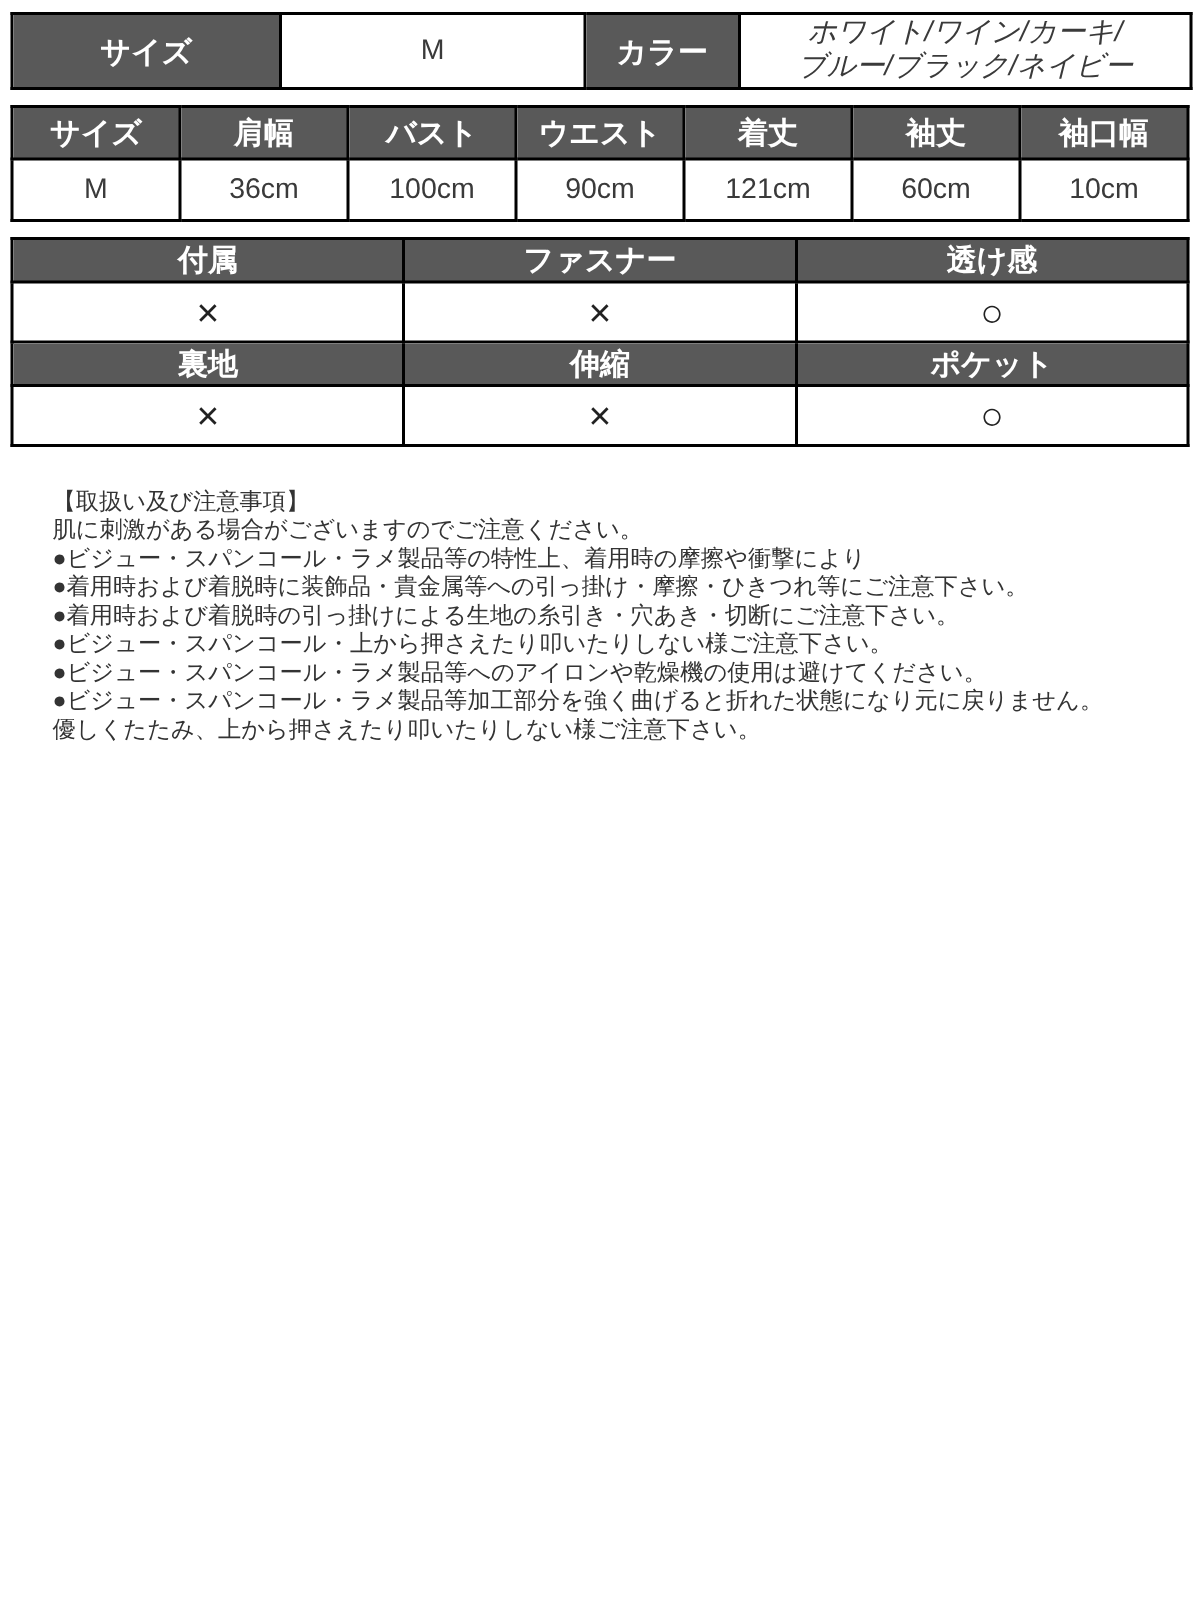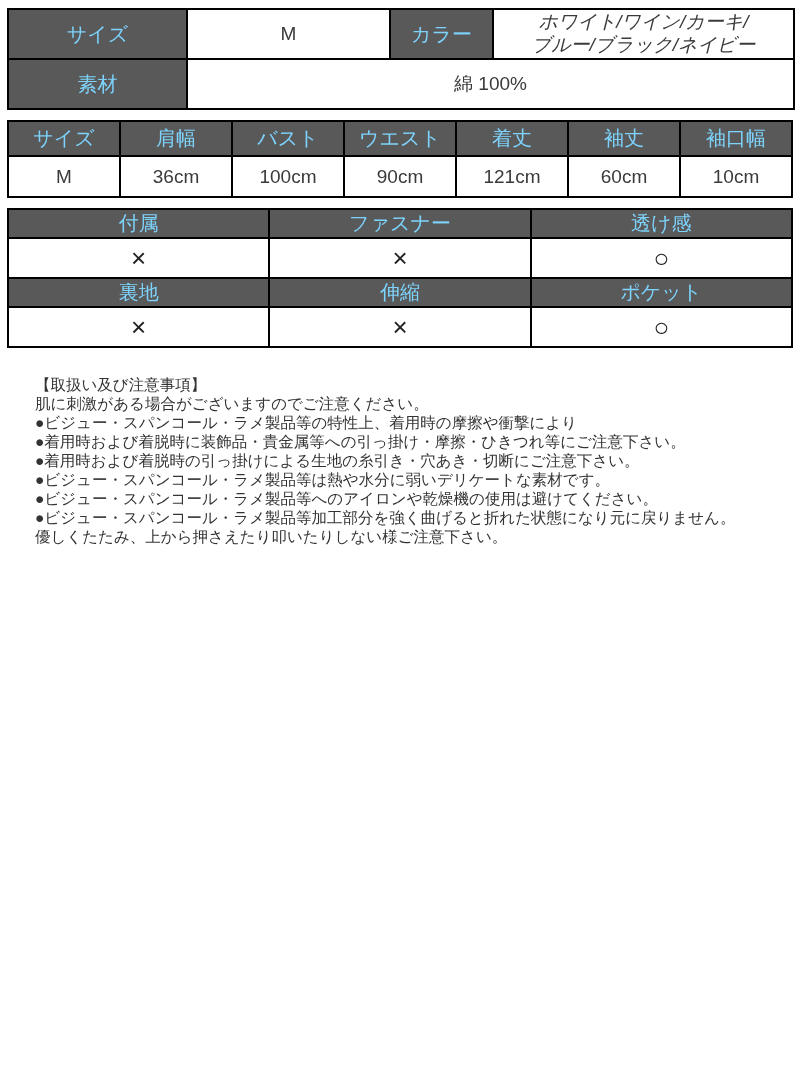--- a/index.html
+++ b/index.html
@@ -23,22 +23,22 @@
   }
   th, td {
     border: 2px solid #000000;
     text-align: center;
     vertical-align: middle;
     padding: 0 2px;
     overflow: hidden;
   }
   th {
     background: #595959;
-    color: #7dd3fc;
-    font-weight: normal;
+    color: #ffffff;
+    font-weight: bold;
     font-size: 20px;
     margin-left: 12px;
   }
   td {
     background: #ffffff;
     color: #3a3a3a;
     font-size: 19px;
   }
   
   .t1 tr { height: 50px; }
@@ -73,24 +73,20 @@
       <col style="width:103px">
       <col style="width:301px">
     </colgroup>
     <tbody>
       <tr>
         <th>サイズ</th>
         <td>M</td>
         <th>カラー</th>
         <td class="color-value">ホワイト/ワイン/カーキ/
 ブルー/ブラック/ネイビー</td>
-      </tr>
-      <tr>
-        <th>素材</th>
-        <td colspan="3">綿 100%</td>
       </tr>
     </tbody>
   </table>
 
   <table class="t2">
     <tbody>
       <tr class="hrow">
         <th>サイズ</th>
         <th>肩幅</th>
         <th>バスト</th>
@@ -135,19 +131,19 @@
       </tr>
     </tbody>
   </table>
 
   <div class="notes">
     <div class="line">【取扱い及び注意事項】</div>
     <div class="line">肌に刺激がある場合がございますのでご注意ください。</div>
     <div class="line">●ビジュー・スパンコール・ラメ製品等の特性上、着用時の摩擦や衝撃により</div>
     <div class="line">●着用時および着脱時に装飾品・貴金属等への引っ掛け・摩擦・ひきつれ等にご注意下さい。</div>
     <div class="line">●着用時および着脱時の引っ掛けによる生地の糸引き・穴あき・切断にご注意下さい。</div>
-    <div class="line">●ビジュー・スパンコール・ラメ製品等は熱や水分に弱いデリケートな素材です。</div>
+    <div class="line">●ビジュー・スパンコール・上から押さえたり叩いたりしない様ご注意下さい。</div>
     <div class="line">●ビジュー・スパンコール・ラメ製品等へのアイロンや乾燥機の使用は避けてください。</div>
     <div class="line">●ビジュー・スパンコール・ラメ製品等加工部分を強く曲げると折れた状態になり元に戻りません。</div>
     <div class="line">優しくたたみ、上から押さえたり叩いたりしない様ご注意下さい。</div>
   </div>
 
 </div>
 
 </body></html>

